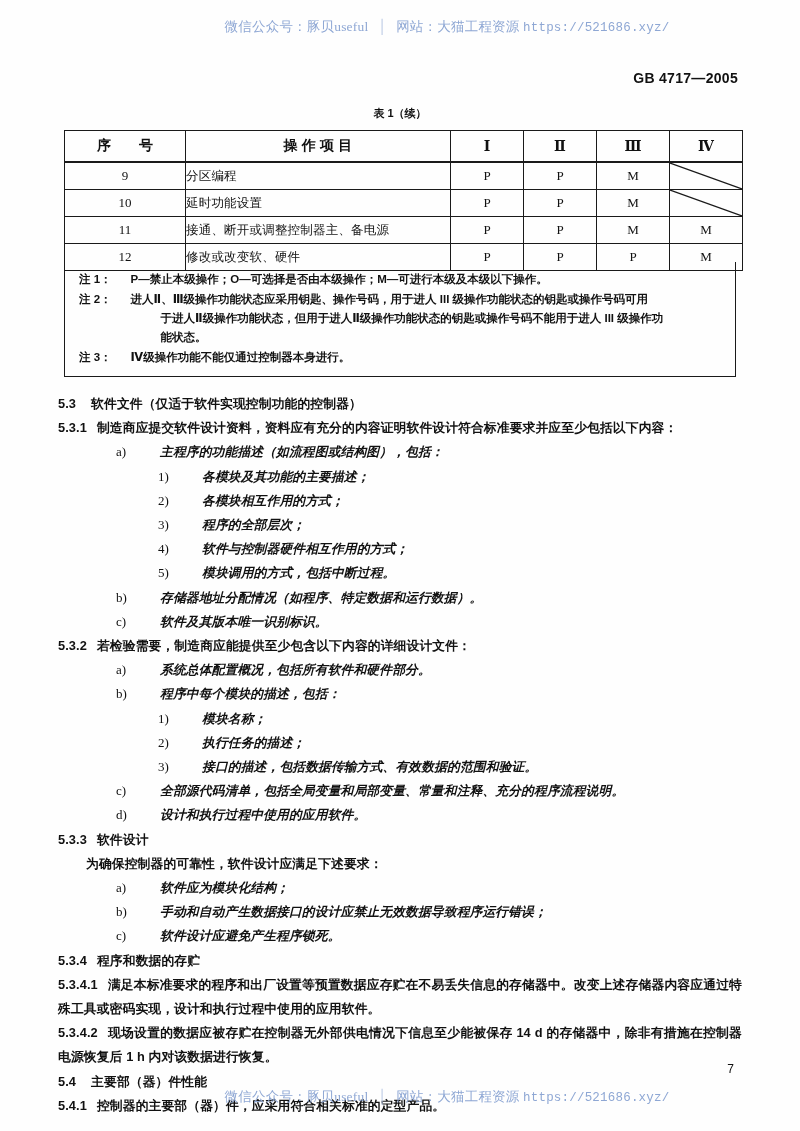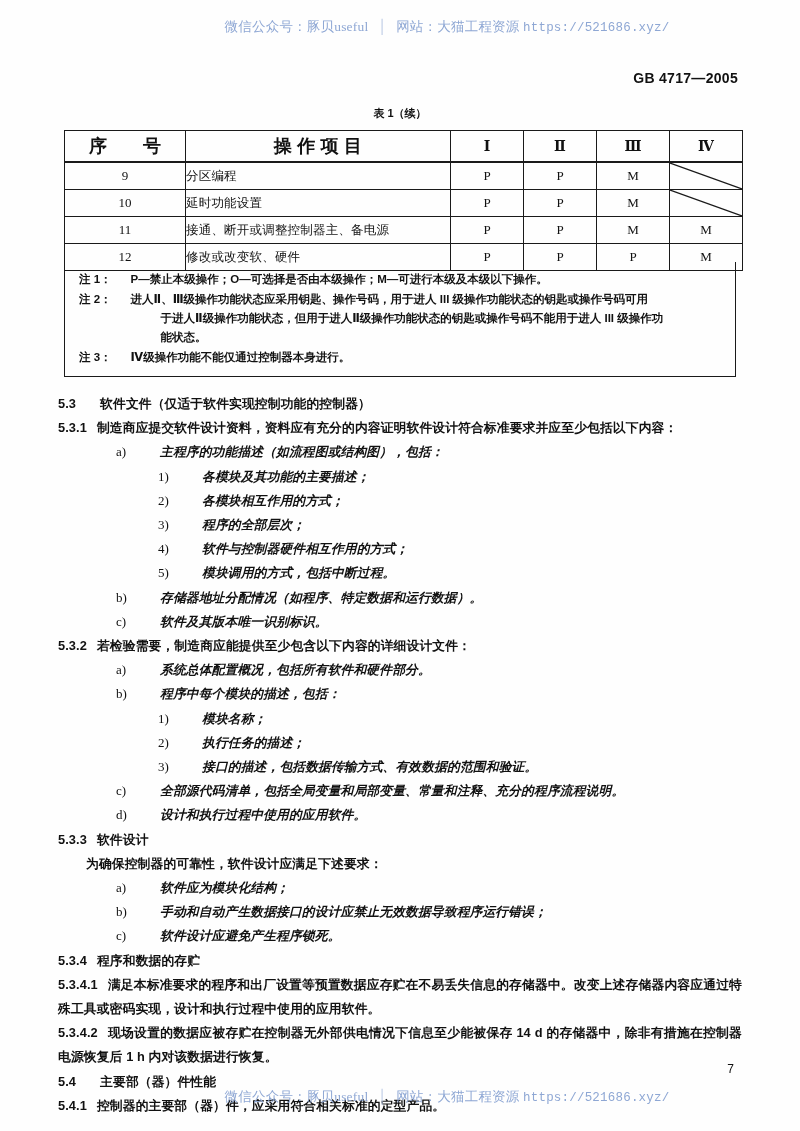--- a/index.html
+++ b/index.html
@@ -84,21 +84,21 @@
     padding: 0;
     height: 26px;
     vertical-align: middle;
     font-weight: normal;
   }
   table.doc-table thead td {
     height: 30px;
     font-family: "Liberation Sans", "DejaVu Sans", sans-serif;
     font-weight: bold;
     text-align: center;
-    font-size: 18px;
+    font-size: 14px;
     border-bottom-width: 2px;
   }
   table.doc-table thead td.roman {
     font-family: "Liberation Serif", "DejaVu Serif", serif;
     font-size: 14px;
   }
   .col-no  { width: 120px; text-align: center; }
   .col-item{ width: 264px; text-align: left; }
   .col-lv  { width: 72px; text-align: center; }
   td.col-no   { font-size: 13px; }
@@ -164,21 +164,21 @@
     width: 684px;
     font-family: "Liberation Sans", "DejaVu Sans", sans-serif;
     font-size: 12.8px;
     line-height: 24.2px;
     font-weight: bold;
     letter-spacing: 0.1px;
   }
   .clause-head {
     font-weight: bold;
   }
-  .clause-head .num { margin-right: 24px; }
+  .clause-head .num { margin-right: 15px; }
   .para {
     text-align: justify;
     text-justify: inter-ideograph;
   }
   .para .num { margin-right: 10px; }
   .indent1 { padding-left: 28px; }
   .lvl-a {
     display: flex;
     padding-left: 58px;
   }

